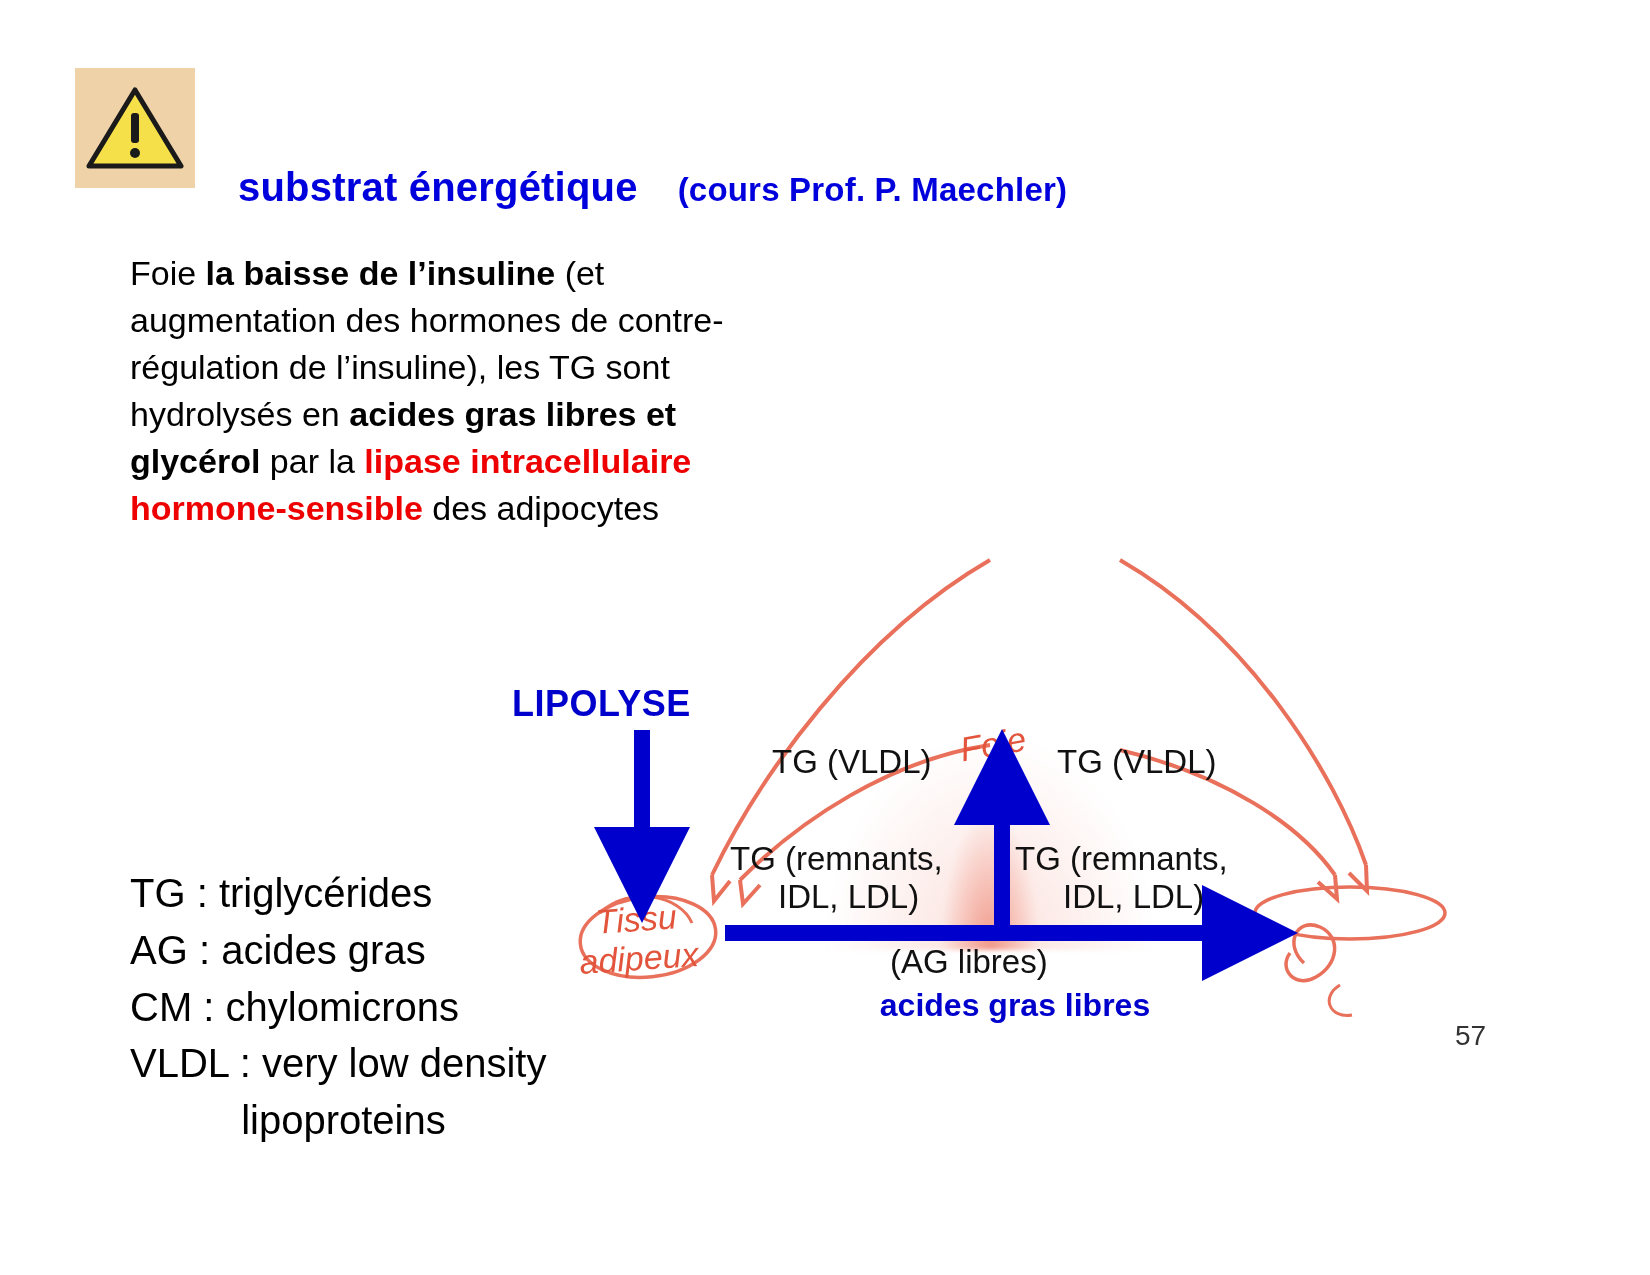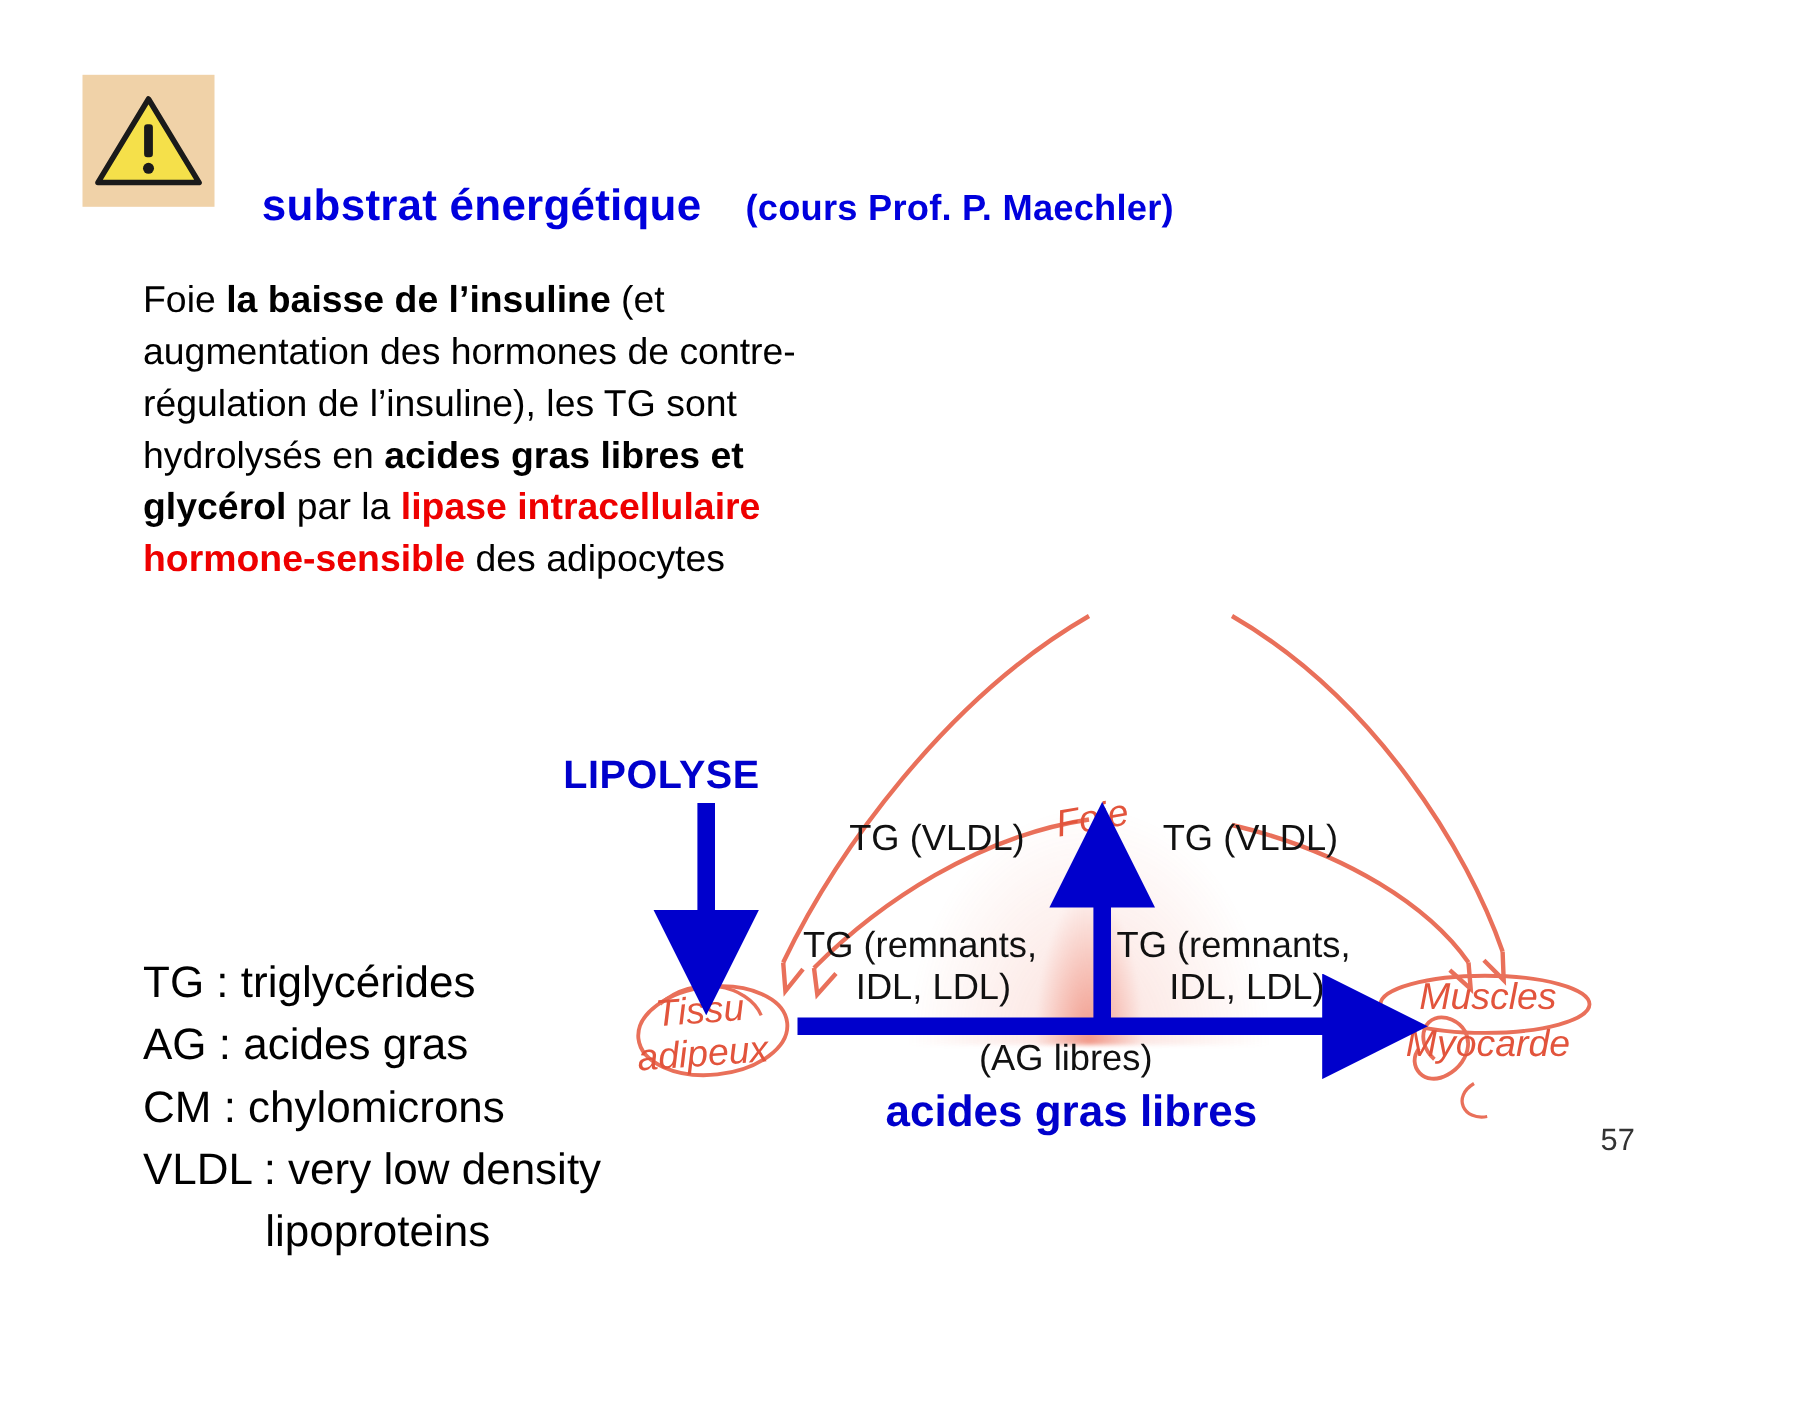--- a/index.html
+++ b/index.html
@@ -156,22 +156,23 @@
 
   
   .blue-arrows { position: absolute; left: 0; top: 0; }
 
   .ag-caption {
     position: absolute;
     left: 245px;
     top: 440px;
     color: #0000cc;
     font-weight: bold;
-    font-size: 40px;
+    font-size: 32px;
     line-height: 1.3;
+    text-align: center;
     width: 420px;
   }
 
   .page-num {
     position: absolute;
     left: 1455px;
     top: 1020px;
     font-size: 28px;
     color: #333333;
   }
@@ -239,24 +240,20 @@
 
   <div class="fig-label" style="left:330px; top:398px;">(<b>AG</b> libres)</div>
 
   <div class="foie">Foie</div>
 
   <div class="tissu">
     <div>Tissu</div>
     <div>adipeux</div>
   </div>
 
-  <div class="muscles">
-    <div>Muscles</div>
-    <div>Myocarde</div>
-  </div>
 
   <svg class="blue-arrows" width="1000" height="530" viewBox="0 0 1000 530">
     <defs>
       <marker id="bh" markerWidth="6" markerHeight="6" refX="3" refY="3" orient="auto">
         <path d="M0,0 L6,3 L0,6 z" fill="#0000cc"></path>
       </marker>
     </defs>
 
     <line x1="82" y1="185" x2="82" y2="330" stroke="#0000cc" stroke-width="16" marker-end="url(#bh)"></line>
 

